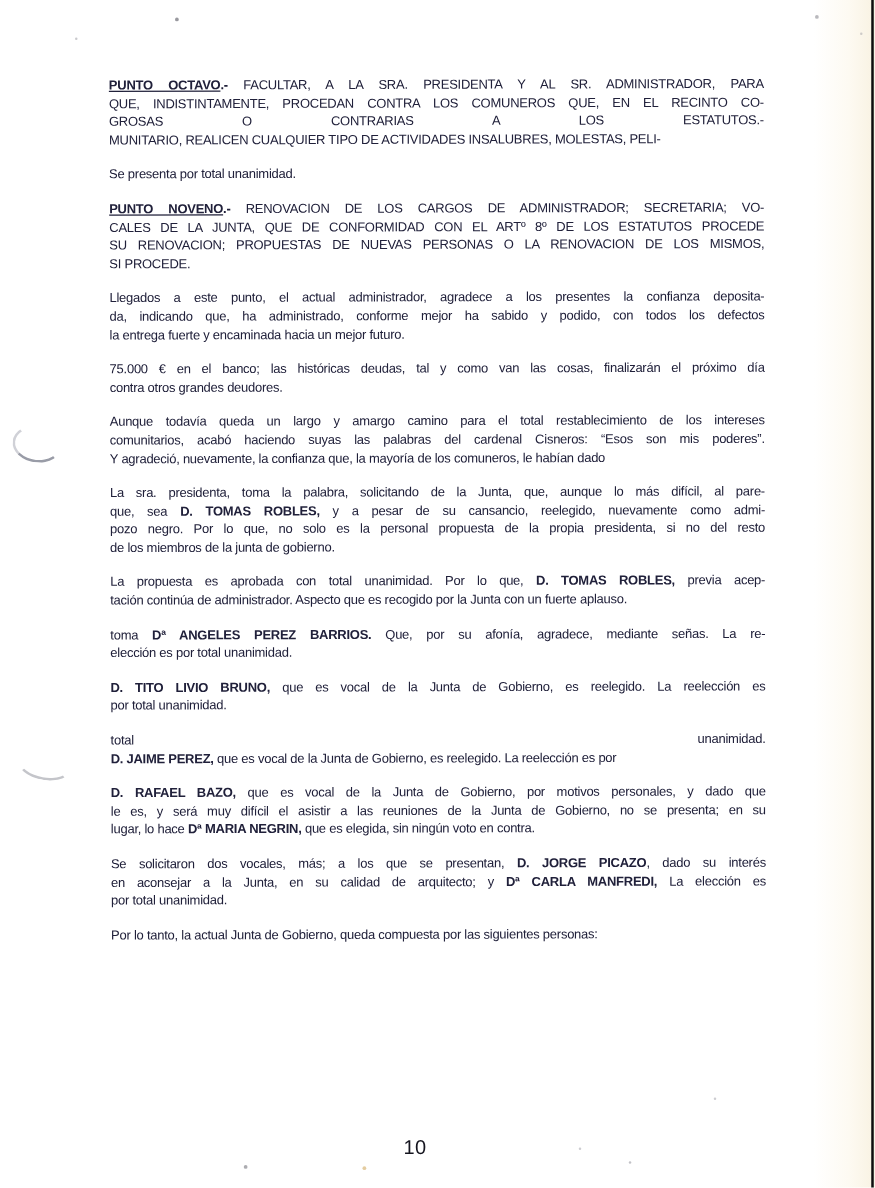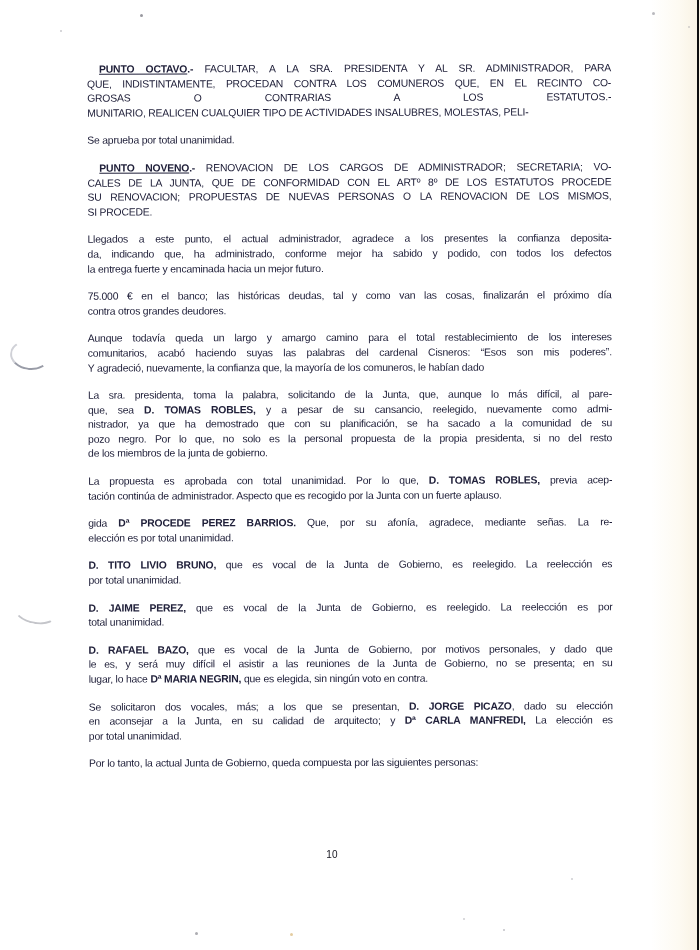--- a/index.html
+++ b/index.html
@@ -46,29 +46,29 @@
   }
   .line {
     text-align: justify;
     text-align-last: justify;
     min-height: 14.6px;
   }
   .line:last-child {
     text-align-last: left;
   }
   .seg-bold { font-weight: bold; }
-  .seg-underline { text-decoration: underline; margin-left: 12px; }
+  .seg-underline { text-decoration: underline; }
   .page-number {
     position: absolute;
     left: 312px;
-    top: 849px;
+    top: 910px;
     width: 40px;
     text-align: center;
     color: #15151f;
-    font-size: 10px;
+    font-size: 16px;
     letter-spacing: 0.3px;
   }
   .pen-mark {
     position: absolute;
     border-radius: 50%;
     border: 2px solid transparent;
   }
   .pen-mark-1 {
     left: 10px;
     top: 340px;
@@ -97,21 +97,21 @@
 <div class="page">
 
   <div class="text-block" style="color: rgb(32, 32, 58);">
       <div class="paragraph">
         <div class="line"><span class="seg-bold seg-underline">PUNTO OCTAVO</span><span class="seg-bold">.-</span><span> FACULTAR, A LA SRA. PRESIDENTA Y AL SR. ADMINISTRADOR, PARA</span></div>
         <div class="line"><span>QUE, INDISTINTAMENTE, PROCEDAN CONTRA LOS COMUNEROS QUE, EN EL RECINTO CO-</span></div>
         <div class="line"><span>GROSAS O CONTRARIAS A LOS ESTATUTOS.-</span></div>
         <div class="line"><span>MUNITARIO, REALICEN CUALQUIER TIPO DE ACTIVIDADES INSALUBRES, MOLESTAS, PELI-</span></div>
       </div>
       <div class="paragraph">
-        <div class="line"><span>Se aprueba por total unanimidad.</span></div>
+        <div class="line"><span>Se presenta por total unanimidad.</span></div>
       </div>
       <div class="paragraph space-before">
         <div class="line"><span class="seg-bold seg-underline">PUNTO NOVENO</span><span class="seg-bold">.-</span><span> RENOVACION DE LOS CARGOS DE ADMINISTRADOR; SECRETARIA; VO-</span></div>
         <div class="line"><span>CALES DE LA JUNTA, QUE DE CONFORMIDAD CON EL ARTº 8º DE LOS ESTATUTOS PROCEDE</span></div>
         <div class="line"><span>SU RENOVACION; PROPUESTAS DE NUEVAS PERSONAS O LA RENOVACION DE LOS MISMOS,</span></div>
         <div class="line"><span>SI PROCEDE.</span></div>
       </div>
       <div class="paragraph">
         <div class="line"><span>Llegados a este punto, el actual administrador, agradece a los presentes la confianza deposita-</span></div>
         <div class="line"><span>da, indicando que, ha administrado, conforme mejor ha sabido y podido, con todos los defectos</span></div>
@@ -122,47 +122,46 @@
         <div class="line"><span>contra otros grandes deudores.</span></div>
       </div>
       <div class="paragraph">
         <div class="line"><span>Aunque todavía queda un largo y amargo camino para el total restablecimiento de los intereses</span></div>
         <div class="line"><span>comunitarios, acabó haciendo suyas las palabras del cardenal Cisneros: “Esos son mis poderes”.</span></div>
         <div class="line"><span>Y agradeció, nuevamente, la confianza que, la mayoría de los comuneros, le habían dado</span></div>
       </div>
       <div class="paragraph">
         <div class="line"><span>La sra. presidenta, toma la palabra, solicitando de la Junta, que, aunque lo más difícil, al pare-</span></div>
         <div class="line"><span>que, sea </span><span class="seg-bold">D. TOMAS ROBLES,</span><span> y a pesar de su cansancio, reelegido, nuevamente como admi-</span></div>
-        <div class="line"><span>nistrador, ya que ha demostrado que con su planificación, se ha sacado a la comunidad de su</span></div>
         <div class="line"><span>pozo negro. Por lo que, no solo es la personal propuesta de la propia presidenta, si no del resto</span></div>
         <div class="line"><span>de los miembros de la junta de gobierno.</span></div>
       </div>
       <div class="paragraph">
         <div class="line"><span>La propuesta es aprobada con total unanimidad. Por lo que, </span><span class="seg-bold">D. TOMAS ROBLES,</span><span> previa acep-</span></div>
         <div class="line"><span>tación continúa de administrador. Aspecto que es recogido por la Junta con un fuerte aplauso.</span></div>
       </div>
       <div class="paragraph">
-        <div class="line"><span>gida </span><span class="seg-bold">Dª PROCEDE PEREZ BARRIOS.</span><span> Que, por su afonía, agradece, mediante señas. La re-</span></div>
+        <div class="line"><span>toma </span><span class="seg-bold">Dª ANGELES PEREZ BARRIOS.</span><span> Que, por su afonía, agradece, mediante señas. La re-</span></div>
         <div class="line"><span>elección es por total unanimidad.</span></div>
       </div>
       <div class="paragraph">
         <div class="line"><span class="seg-bold">D. TITO LIVIO BRUNO,</span><span> que es vocal de la Junta de Gobierno, es reelegido. La reelección es</span></div>
         <div class="line"><span>por total unanimidad.</span></div>
       </div>
       <div class="paragraph">
+        <div class="line"><span>total unanimidad.</span></div>
         <div class="line"><span class="seg-bold">D. JAIME PEREZ,</span><span> que es vocal de la Junta de Gobierno, es reelegido. La reelección es por</span></div>
-        <div class="line"><span>total unanimidad.</span></div>
       </div>
       <div class="paragraph">
         <div class="line"><span class="seg-bold">D. RAFAEL BAZO,</span><span> que es vocal de la Junta de Gobierno, por motivos personales, y dado que</span></div>
         <div class="line"><span>le es, y será muy difícil el asistir a las reuniones de la Junta de Gobierno, no se presenta; en su</span></div>
         <div class="line"><span>lugar, lo hace </span><span class="seg-bold">Dª MARIA NEGRIN,</span><span> que es elegida, sin ningún voto en contra.</span></div>
       </div>
       <div class="paragraph">
-        <div class="line"><span>Se solicitaron dos vocales, más; a los que se presentan, </span><span class="seg-bold">D. JORGE PICAZO</span><span>, dado su elección</span></div>
+        <div class="line"><span>Se solicitaron dos vocales, más; a los que se presentan, </span><span class="seg-bold">D. JORGE PICAZO</span><span>, dado su interés</span></div>
         <div class="line"><span>en aconsejar a la Junta, en su calidad de arquitecto; y </span><span class="seg-bold">Dª CARLA MANFREDI,</span><span> La elección es</span></div>
         <div class="line"><span>por total unanimidad.</span></div>
       </div>
       <div class="paragraph">
         <div class="line"><span>Por lo tanto, la actual Junta de Gobierno, queda compuesta por las siguientes personas:</span></div>
       </div>
     </div>
 
   <div class="page-number">10</div>
 

